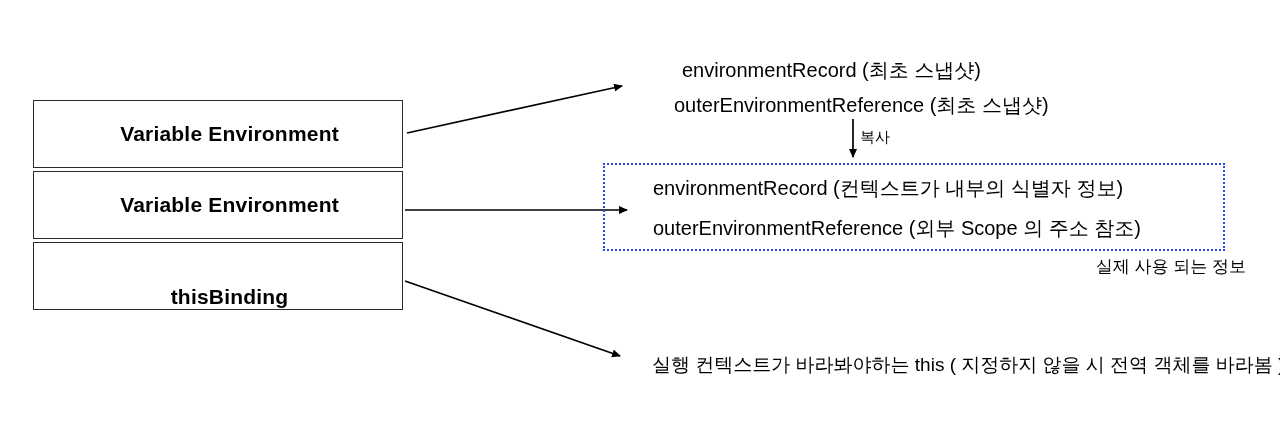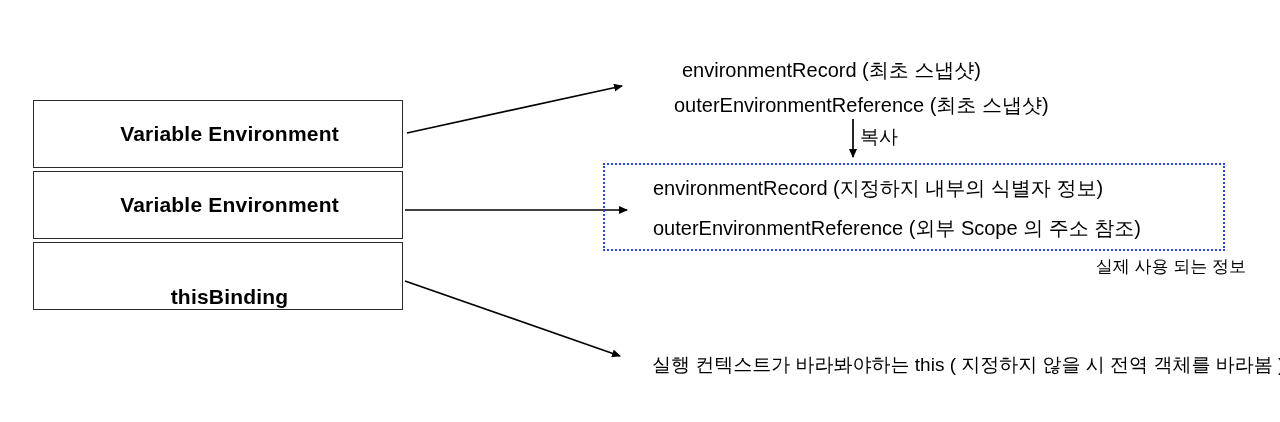--- a/index.html
+++ b/index.html
@@ -47,21 +47,21 @@
     font-size: 20px;
     line-height: 26px;
     white-space: nowrap;
   }
   #t-env-record-initial    { left: 682px; top: 49px; margin-top: 8px; }
   #t-outer-ref-initial     { left: 658px; top: 92px; margin-left: 16px; }
 
   
   #t-copy-label {
     left: 860px; top: 127px;
-    font-size: 19px;
+    font-size: 15px;
     line-height: 20px;
   }
 
   
   .detail-box {
     position: absolute;
     left: 603px;
     top: 163px;
     width: 618px;
     height: 84px;
@@ -124,20 +124,20 @@
   <div class="env-box" id="box-this">
     <span class="box-label">thisBinding</span>
   </div>
 
   <div class="txt" id="t-env-record-initial">environmentRecord (최초 스냅샷)</div>
   <div class="txt" id="t-outer-ref-initial">outerEnvironmentReference (최초 스냅샷)</div>
 
   <div class="txt" id="t-copy-label">복사</div>
 
   <div class="detail-box"></div>
-  <div class="txt" id="t-env-record-ctx">environmentRecord (지정하지 내부의 식별자 정보)</div>
+  <div class="txt" id="t-env-record-ctx">environmentRecord (컨텍스트가 내부의 식별자 정보)</div>
   <div class="txt" id="t-actual-info">실제 사용 되는 정보</div>
 
   <div class="txt" id="t-outer-ref-ctx">outerEnvironmentReference (외부 Scope 의 주소 참조)</div>
 
   <div class="txt" id="t-this-note">실행 컨텍스트가 바라봐야하는 this ( 지정하지 않을 시 전역 객체를 바라봄 )</div>
 
 </div>
 
 </body></html>

